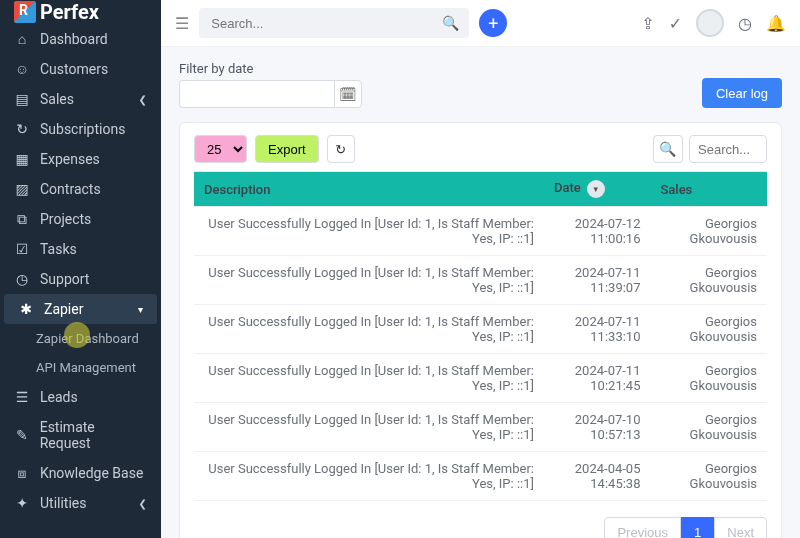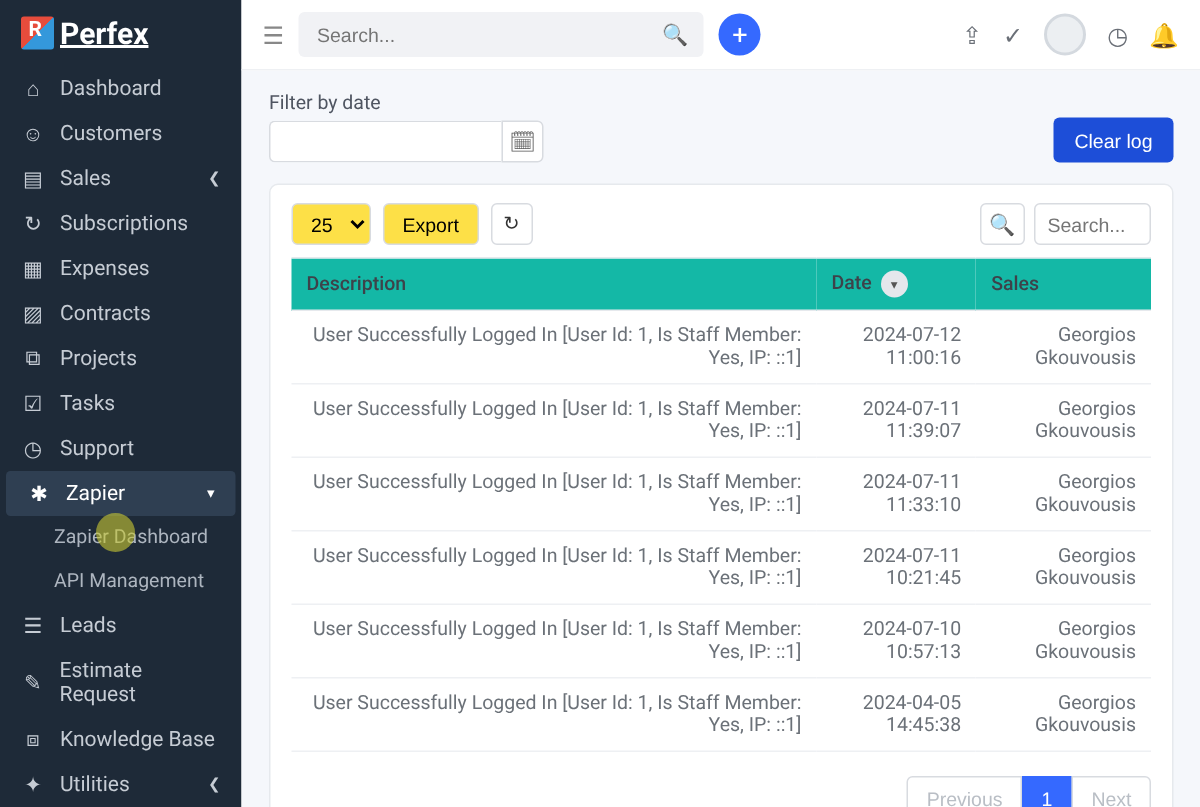--- a/index.html
+++ b/index.html
@@ -1,21 +1,21 @@
 <!DOCTYPE html>
 <html><head>
 <meta charset="utf-8">
 <style>
 * { box-sizing: border-box; margin: 0; padding: 0; }
 body { font-family: -apple-system, BlinkMacSystemFont, "Segoe UI", Roboto, sans-serif; font-size: 14px; color: #333; background: #f5f7fb; }
 .app { display: flex; height: 538px; width: 800px; overflow: hidden; }
 
 
 .sidebar { width: 161px; background: #1e2a38; color: #d6dde4; display: flex; flex-direction: column; }
-.brand { display: flex; align-items: center; gap: 4px; padding: 10px 14px; font-size: 20px; font-weight: 700; color: #fff; text-decoration: underline; }
+.brand { display: flex; align-items: center; gap: 4px; padding: 0 14px; font-size: 20px; font-weight: 700; color: #fff; }
 .brand-icon { width: 22px; height: 22px; background: linear-gradient(135deg,#e74c3c 50%,#3498db 50%); border-radius: 2px; position: relative; }
 .brand-icon::after { content:"R"; position:absolute; color:#fff; font-size:14px; left:5px; top:1px; font-weight:bold;}
 .nav { list-style: none; overflow-y: auto; flex: 1; }
 .nav-item { display: flex; align-items: center; gap: 10px; padding: 7px 14px; cursor: pointer; font-size: 14px; color: #c6ccd4; }
 .nav-item.active { background: #2f3f52; color: #fff; border-radius: 3px; margin: 0 4px; }
 .nav-item .chev { margin-left: auto; font-size: 10px; }
 .nav-icon { width: 16px; height: 16px; display: inline-flex; align-items:center; justify-content:center; font-size:14px; }
 .sub-item { padding: 7px 14px 7px 36px; font-size: 13px; color:#adb5bf; cursor:pointer; position:relative;}
 .cursor-ring { position:absolute; width:26px; height:26px; border-radius:50%; background:#c9c934; opacity:0.6; left:64px; top:-2px;}
 
@@ -31,26 +31,26 @@
 .avatar { width:28px; height:28px; border-radius:50%; border:2px solid #d4d9df; background:#eceff2;}
 .hicon{font-size:16px; cursor:pointer;}
 
 
 .content { padding: 14px 18px; background:#f5f7fb; flex:1; overflow:auto;}
 .filter-row { display:flex; align-items:flex-end; gap:10px;}
 .filter-label { font-size:13px; color:#4f5561; margin-bottom:4px;}
 .date-group{display:flex;}
 .date-input { width:155px; height:28px; border:1px solid #d8dbe0; border-radius:4px 0 0 4px; border-right:none; padding:0 8px; background:#fff;}
 .date-btn { width:28px; height:28px; border:1px solid #d8dbe0; background:#fff; border-radius:0 4px 4px 0; display:flex; align-items:center; justify-content:center; color:#555; cursor:pointer;}
-.clear-btn { margin-left:auto; height:30px; padding:0 14px; background:#1d4ed8; color:#fff; border:none; border-radius:4px; font-size:13px; cursor:pointer;}
+.clear-btn { margin-left:auto; height:30px; padding:0 14px; background:#3b82f6; color:#fff; border:none; border-radius:4px; font-size:13px; cursor:pointer;}
 
 .card { background:#fff; border:1px solid #e6e9ed; border-radius:6px; margin-top:14px; padding:12px 14px 16px;}
 .card-tools { display:flex; align-items:center; gap:8px; margin-bottom:8px;}
-.page-size { height:28px; border:1px solid #d8dbe0; border-radius:4px; padding:0 8px; background:#fde047; font-size:13px;}
-.export-btn { height:28px; padding:0 12px; border:1px solid #d8dbe0; background:#fde047; border-radius:4px; font-size:13px; cursor:pointer;}
+.page-size { height:28px; border:1px solid #d8dbe0; border-radius:4px; padding:0 8px; background:#f9a8d4; font-size:13px;}
+.export-btn { height:28px; padding:0 12px; border:1px solid #d8dbe0; background:#bef264; border-radius:4px; font-size:13px; cursor:pointer;}
 .refresh-btn { width:28px; height:28px; border:1px solid #d8dbe0; background:#fff; border-radius:4px; display:flex; align-items:center; justify-content:center; cursor:pointer; font-size:13px;}
 .tool-right { margin-left:auto; display:flex; gap:6px;}
 .search-addon { width:30px; height:28px; border:1px solid #d8dbe0; border-radius:4px; background:#fff; display:flex; align-items:center; justify-content:center; color:#555;}
 .search-sm { width:78px; height:28px; border:1px solid #d8dbe0; border-radius:4px; padding:0 8px; font-size:13px;}
 
 table { width:100%; border-collapse:collapse;}
 th { text-align:left; font-weight:500; font-size:13px; color:#3d424a; background:#14b8a6; border-top:1px solid #e6e9ed; border-bottom:1px solid #e6e9ed; padding:8px 10px;}
 th .sort-h { width:18px; height:18px; border-radius:50%; background:#e4e7ec; display:inline-flex; align-items:center; justify-content:center; font-size:9px; color:#555; margin-left:6px; vertical-align:middle;}
 td { font-size:13px; color:#6b7178; padding:9px 10px; border-bottom:1px solid #eef0f3;text-align:right;}
 td.col-desc{width:350px;}

